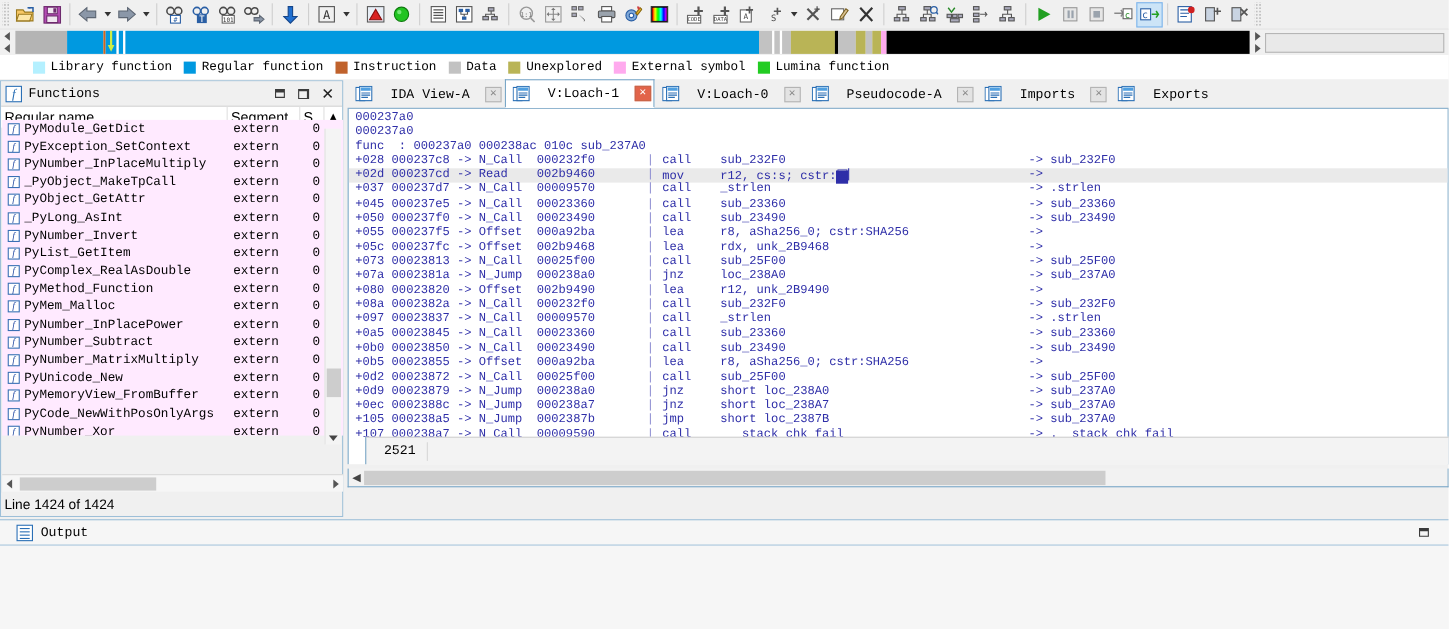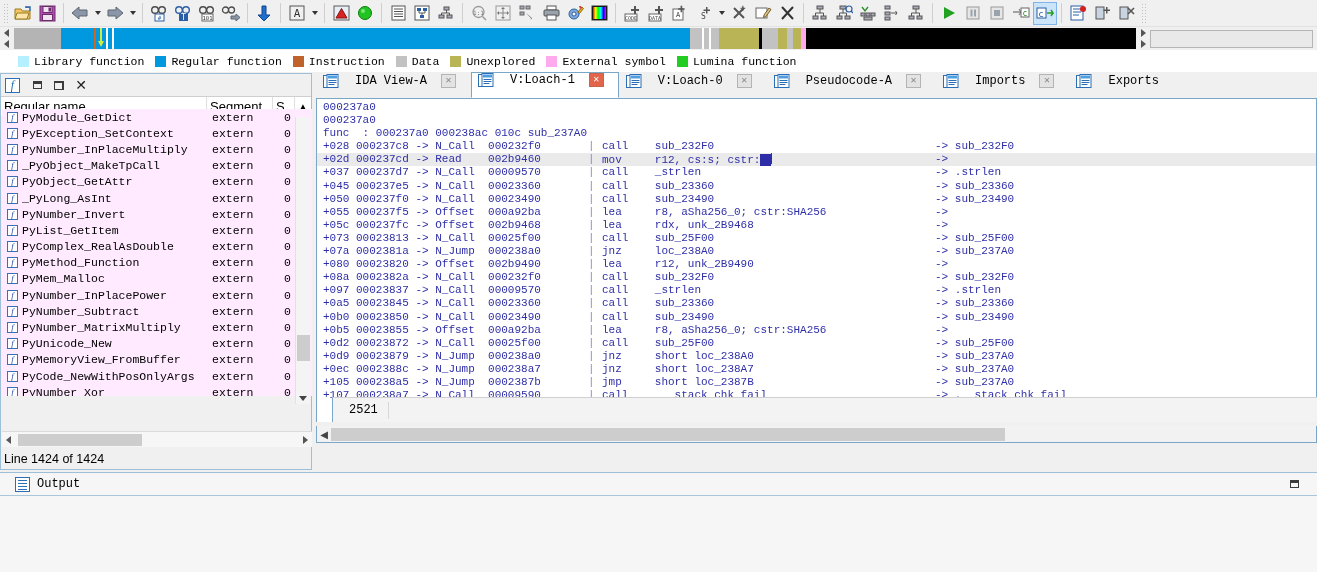--- a/index.html
+++ b/index.html
@@ -134,21 +134,21 @@
     border-top: 4px solid transparent; border-bottom: 4px solid transparent; }
   .fn-hscroll .la { left: 4px; border-right: 5px solid #555; }
   .fn-hscroll .ra { right: 4px; border-left: 5px solid #555; }
   .fn-status { position: absolute; left: 0px; bottom: 0px; width: 310px; height: 21px;
     display: flex; align-items: center; padding-left: 3px; font-size: 12.5px; background: #f0f0f0; }
 
   
   .mainpanel { position: absolute; left: 316px; top: 73px; width: 1001px; height: 397px; }
   .tabbar { height: 26px; display: flex; align-items: flex-end;
     background: #f0f0f0; border-bottom: 1px solid #7aa7c7; }
-  .tab { height: 25px; display: flex; padding: 0 14px 0 6px;
+  .tab { height: 25px; display: flex; align-items: center; padding: 0 2px 0 6px;
     border: 1px solid transparent; font-family: "Liberation Mono", monospace; font-size: 12px;
     position: relative; }
   .tab.active { background: #fff; border: 1px solid #7aa7c7; border-bottom-color: #fff; height: 26px; }
   .tab .ticon { width: 16px; height: 15px; margin-right: 2px; position: relative; flex: none; }
   .tab .tlabel { padding: 0 14px; }
   .tab .tclose { width: 15px; height: 14px; border: 1px solid #b4b4b4; background: #e3e3e3;
     color: #8a8a8a; font-size: 10px; line-height: 12px; text-align: center; }
   .tab.active .tclose { border: 1px solid #c8654a; background: #e2644a; color: #fff; }
 
   .codearea { position: absolute; left: 0; top: 26px; width: 1001px; height: 323px;
@@ -551,21 +551,21 @@
         <div class="seg" style="width: 8px; background: rgb(185, 180, 86);"></div>
         <div class="seg" style="width: 5px; background: rgb(255, 170, 238);"></div>
         <div class="seg" style="width: 330px; background: rgb(0, 0, 0);"></div>
         <div class="nav-cursor" style="left: 85px;"></div>
       </div>
     <div class="nav-scroll-r"></div>
     <div class="nav-right-scrollarea" id="navRight" style="width: 163px;"></div>
   </div>
 
   <div class="legend" id="legend">
-      <div class="item" style="margin-left: 6px; padding-left: 12px;">
+      <div class="item" style="margin-left: 18px; padding-left: 12px;">
         <span class="sw" style="background: rgb(180, 240, 255);"></span>
         <span>Library function</span>
       </div>
       <div class="item">
         <span class="sw" style="background: rgb(0, 153, 224);"></span>
         <span>Regular function</span>
       </div>
       <div class="item">
         <span class="sw" style="background: rgb(192, 98, 44);"></span>
         <span>Instruction</span>
@@ -584,20 +584,21 @@
       </div>
       <div class="item">
         <span class="sw" style="background: rgb(34, 204, 34);"></span>
         <span>Lumina function</span>
       </div>
     </div>
 
   <div class="fnpanel">
     <div class="fnpanel-title">
       <div class="fn-ico">f</div>
+      <div class="tt">Functions</div>
       <div class="wbtn">
           <span class="sq"></span>
         </div>
       <div class="wbtn">
           <span class="restore"></span>
         </div>
       <div class="wbtn">
           <span class="x">✕</span>
         </div>
     </div>

